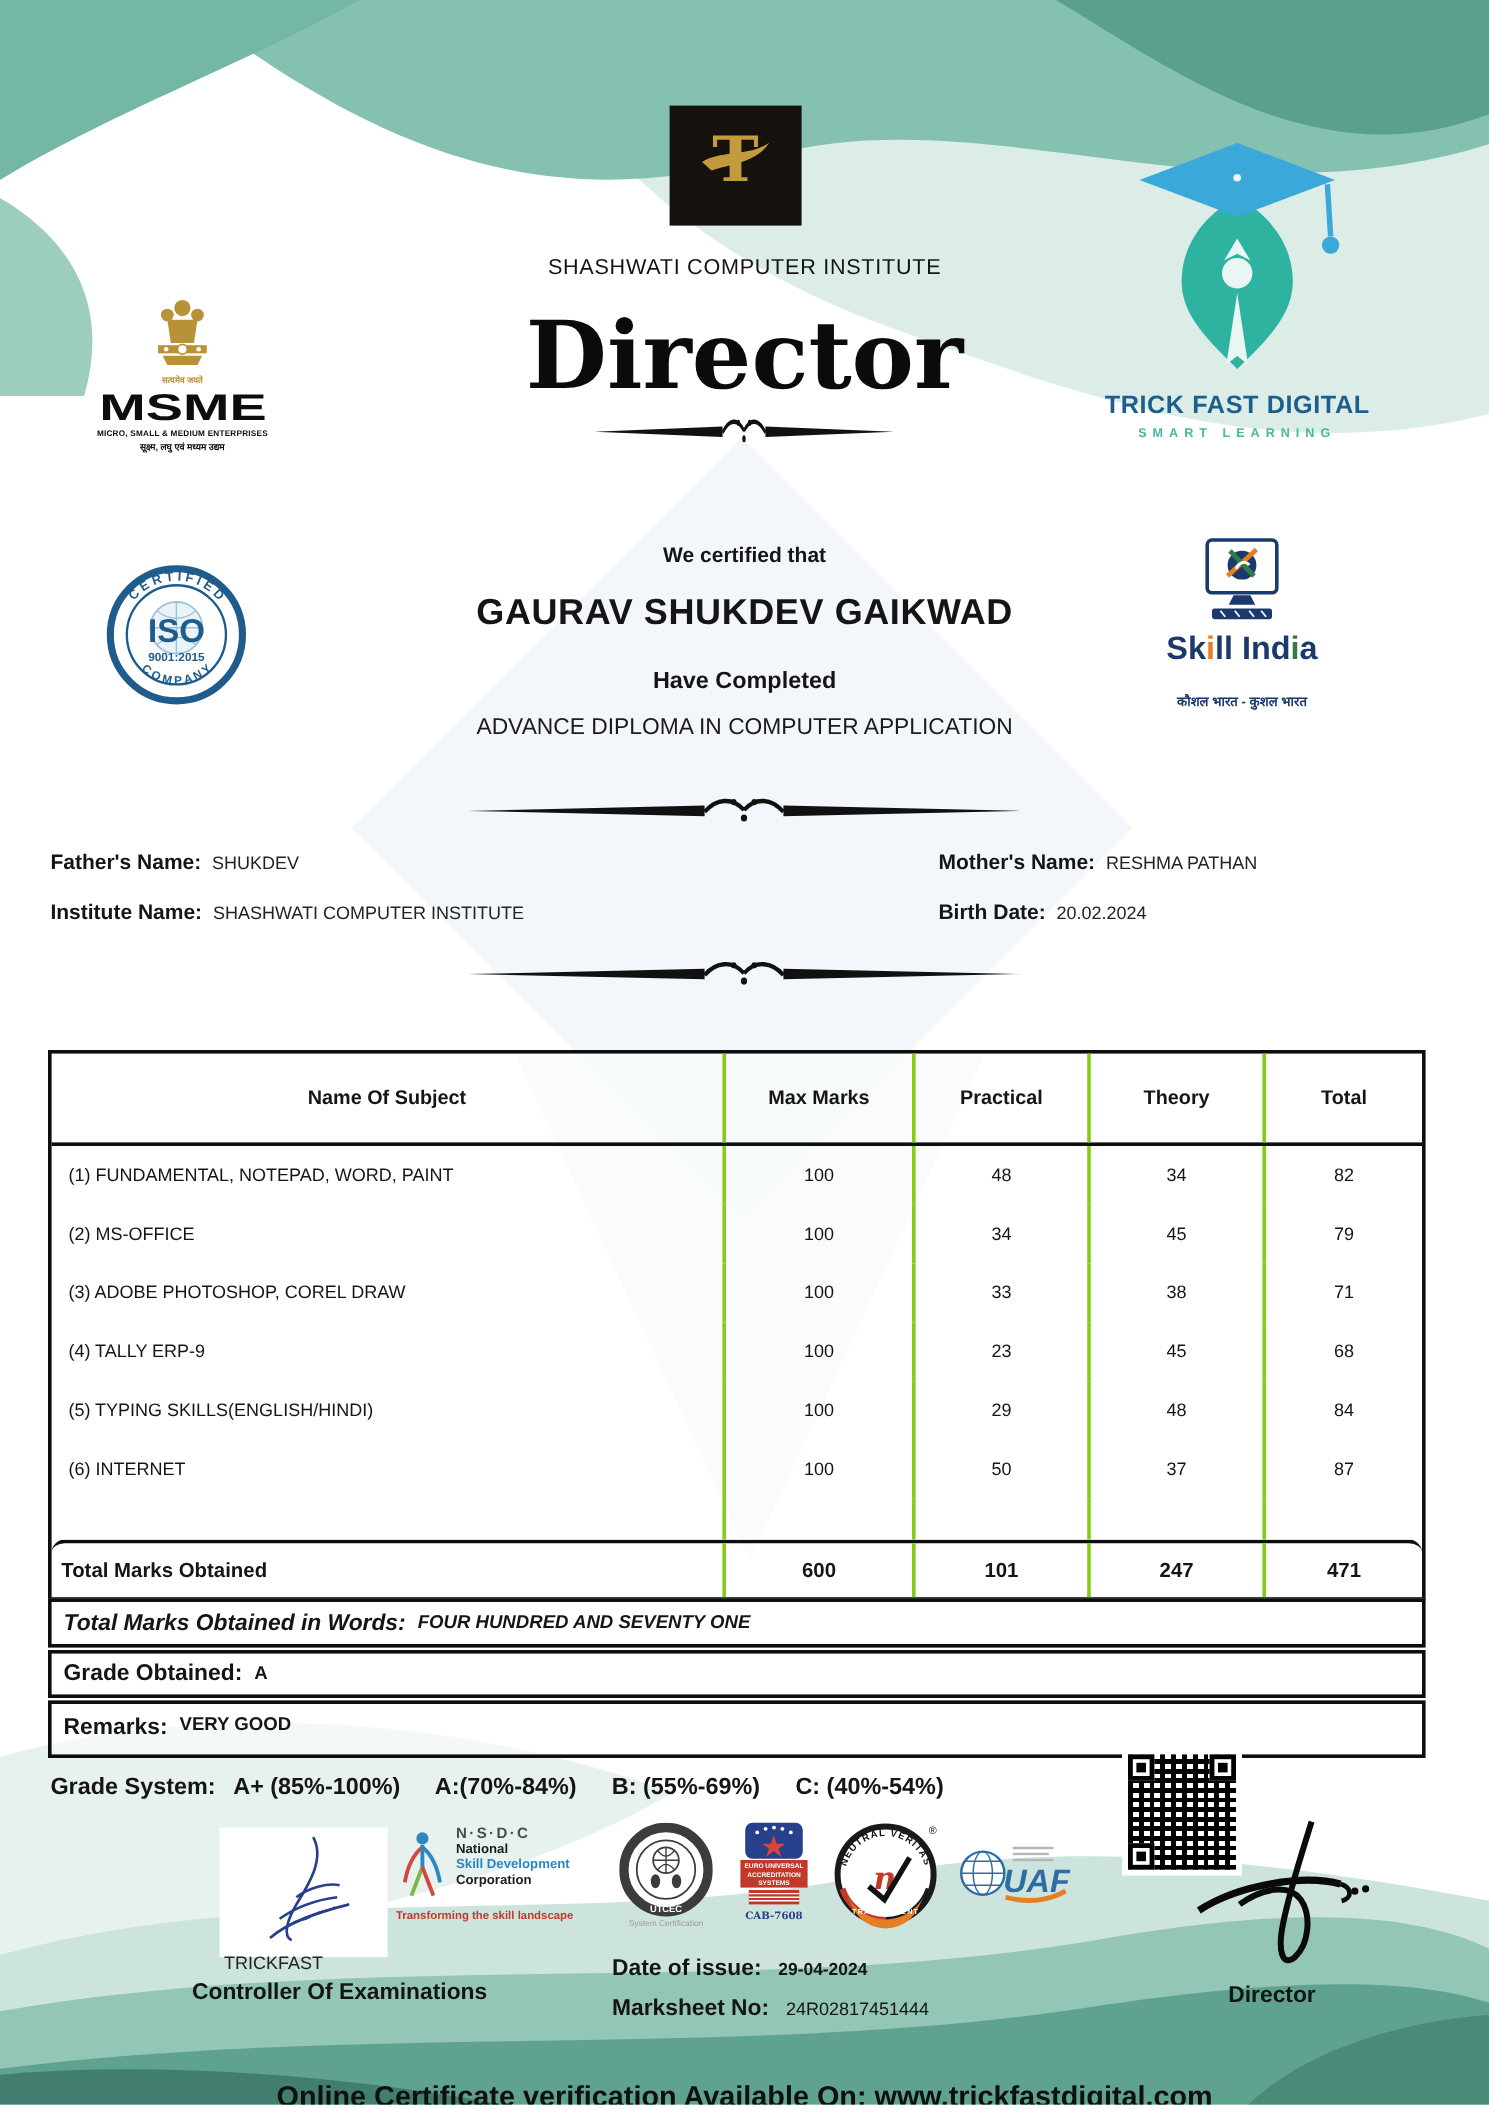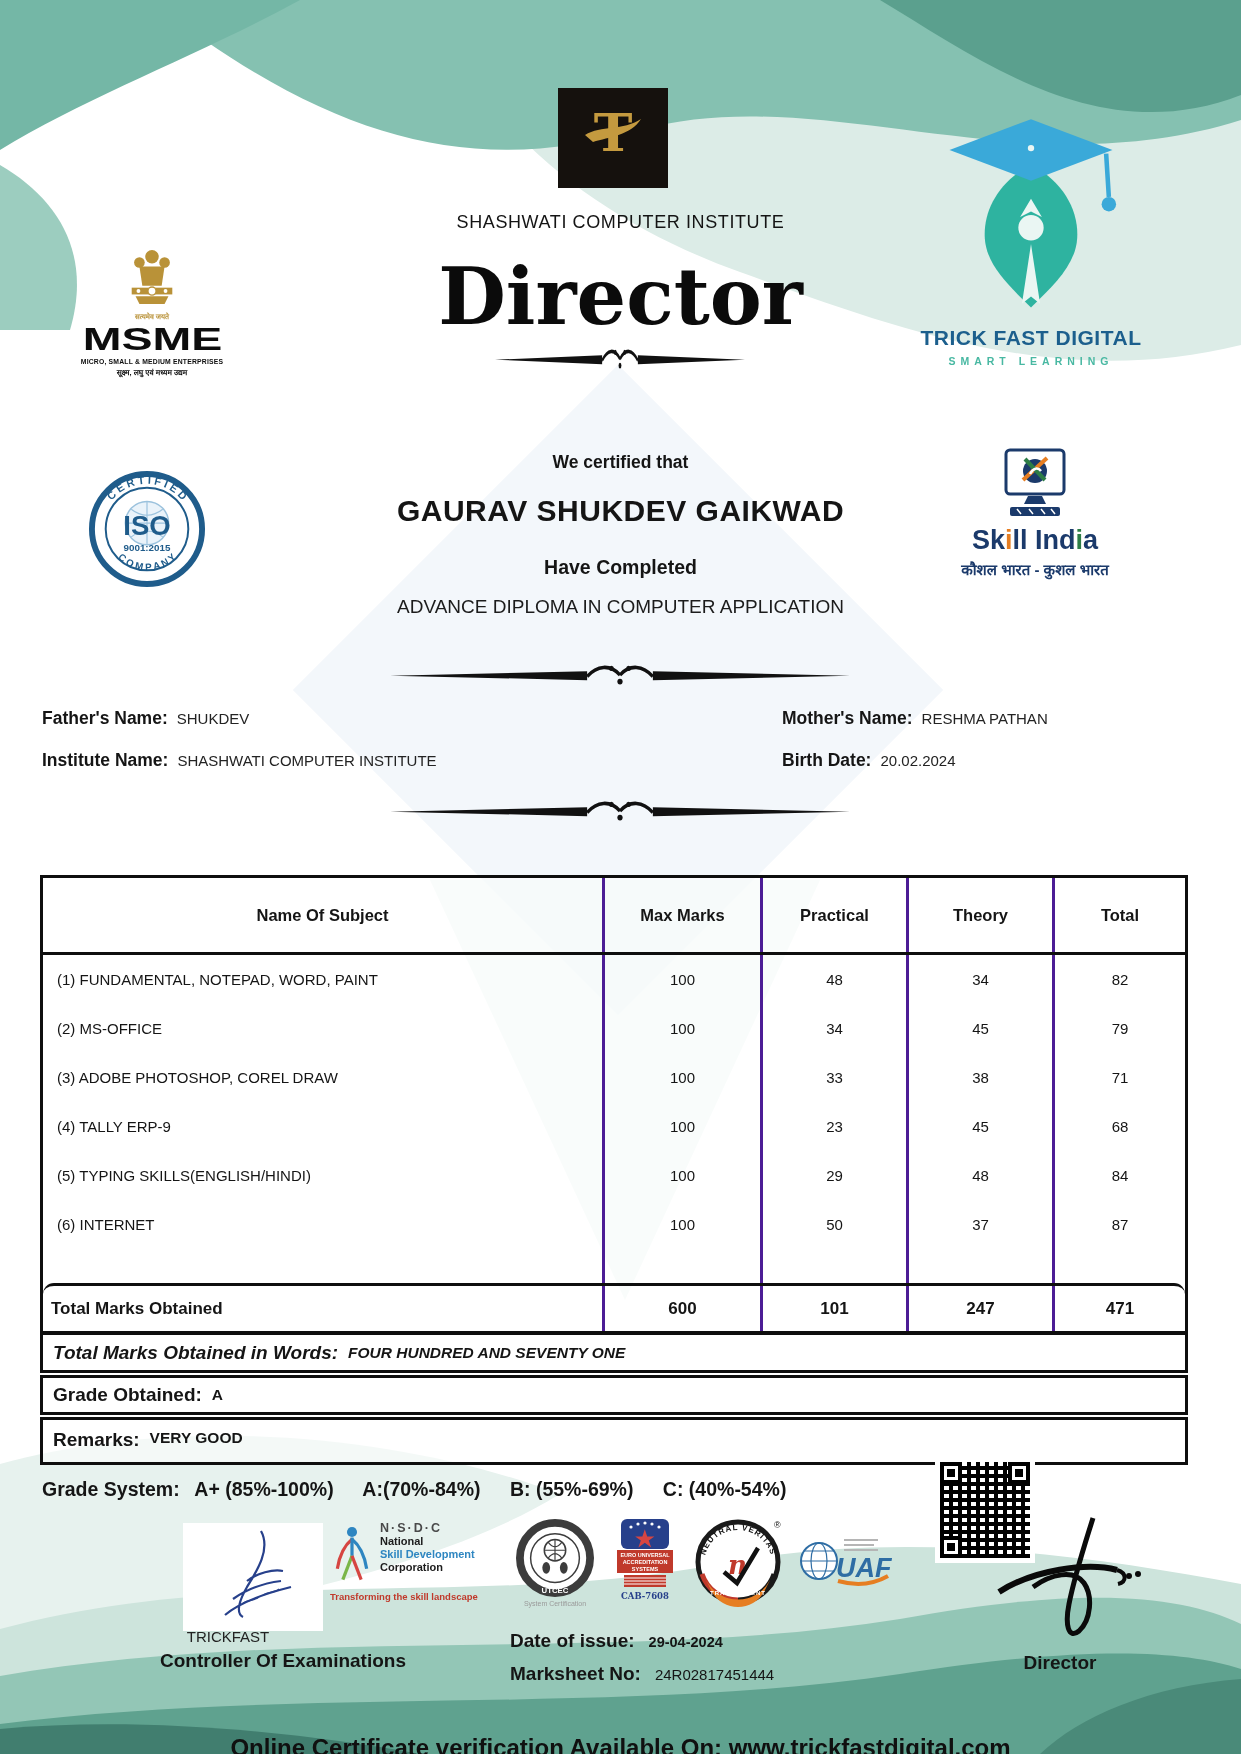--- a/index.html
+++ b/index.html
@@ -35,21 +35,21 @@
   
   .detail{display:flex;align-items:baseline;gap:9px;white-space:nowrap;}
   .detail .lab{font-size:17.5px;font-weight:700;}
   .detail .val{font-size:15px;font-weight:400;color:#232323;}
   
   .tbl{left:40px;top:875px;width:1148px;border:3px solid #0e0e0e;background:rgba(255,255,255,.55);box-sizing:border-box;}
   .tr{display:flex;}
   .td{box-sizing:border-box;display:flex;align-items:center;justify-content:center;text-align:center;}
   .td.c0{width:562px;justify-content:flex-start;padding-left:14px;text-align:left;}
   .td.c1{width:158px;}.td.c2{width:146px;}.td.c3{width:146px;}.td.c4{width:130px;}
-  .sep{border-right:3px solid #4c1d95;}
+  .sep{border-right:3px solid #84cc16;}
   .thead{height:74px;border-bottom:3px solid #0e0e0e;}
   .thead .c0{font-size:22px;font-weight:700;justify-content:center;padding-left:0;}
   .thead .td{font-size:16.5px;font-weight:700;}
   .trow{height:49px;}
   .trow .td{font-size:15px;}
   .tfill{height:34px;}
   .ttotal{height:45px;border-top:3px solid #0e0e0e;border-radius:11px;}
   .ttotal .c0{font-size:19px;font-weight:700;padding-left:8px;}
   .ttotal .td{font-size:17px;font-weight:700;}
   .sumbox{left:40px;width:1148px;border:3px solid #0e0e0e;background:rgba(255,255,255,.55);box-sizing:border-box;display:flex;align-items:center;gap:10px;padding-left:10px;}
@@ -194,21 +194,21 @@
       <path d="M20,32 L44,10" stroke="#e67e22" stroke-width="4"></path>
       <path d="M22,11 L42,32" stroke="#2d7d46" stroke-width="4"></path>
       <path d="M27,26 C30,20 35,19 38,23" stroke="#fff" stroke-width="2.5" fill="none"></path>
       <path d="M25,48 L39,48 L43,56 L21,56 Z" fill="#1b3a6b"></path>
       <rect x="7" y="59" width="50" height="9" rx="2" fill="#1b3a6b"></rect>
       <path d="M14,61 L18,66 M26,61 L30,66 M38,61 L42,66 M48,61 L52,66" stroke="#fff" stroke-width="1.5"></path>
     </svg>
     <div style="font-size:27px;font-weight:800;line-height:1.1;">
       <span style="color:#1b3a6b">Sk</span><span style="color:#e67e22">i</span><span style="color:#1b3a6b">ll</span><span style="color:#1b3a6b"> Ind</span><span style="color:#2d7d46">i</span><span style="color:#1b3a6b">a</span>
     </div>
-    <div style="font-size:15px;font-weight:700;color:#1b3a6b;margin-top:3px;">कौशल भारत - कुशल भारत</div>
+    <div style="font-size:11px;font-weight:700;color:#1b3a6b;margin-top:20px;">कौशल भारत - कुशल भारत</div>
   </div>
 
   <div class="abs content centered cert-intro">We certified that</div>
   <div class="abs content centered student-name">GAURAV SHUKDEV GAIKWAD</div>
   <div class="abs content centered have-completed">Have Completed</div>
   <div class="abs content centered course-name">ADVANCE DIPLOMA IN COMPUTER APPLICATION</div>
 
   <svg class="abs content orn" style="left:390px;top:664px" width="460" height="22" viewBox="0 0 700 30" preserveAspectRatio="none">
     <polygon points="0,16 300,10 300,22" fill="#111"></polygon>
     <polygon points="700,16 400,10 400,22" fill="#111"></polygon>

